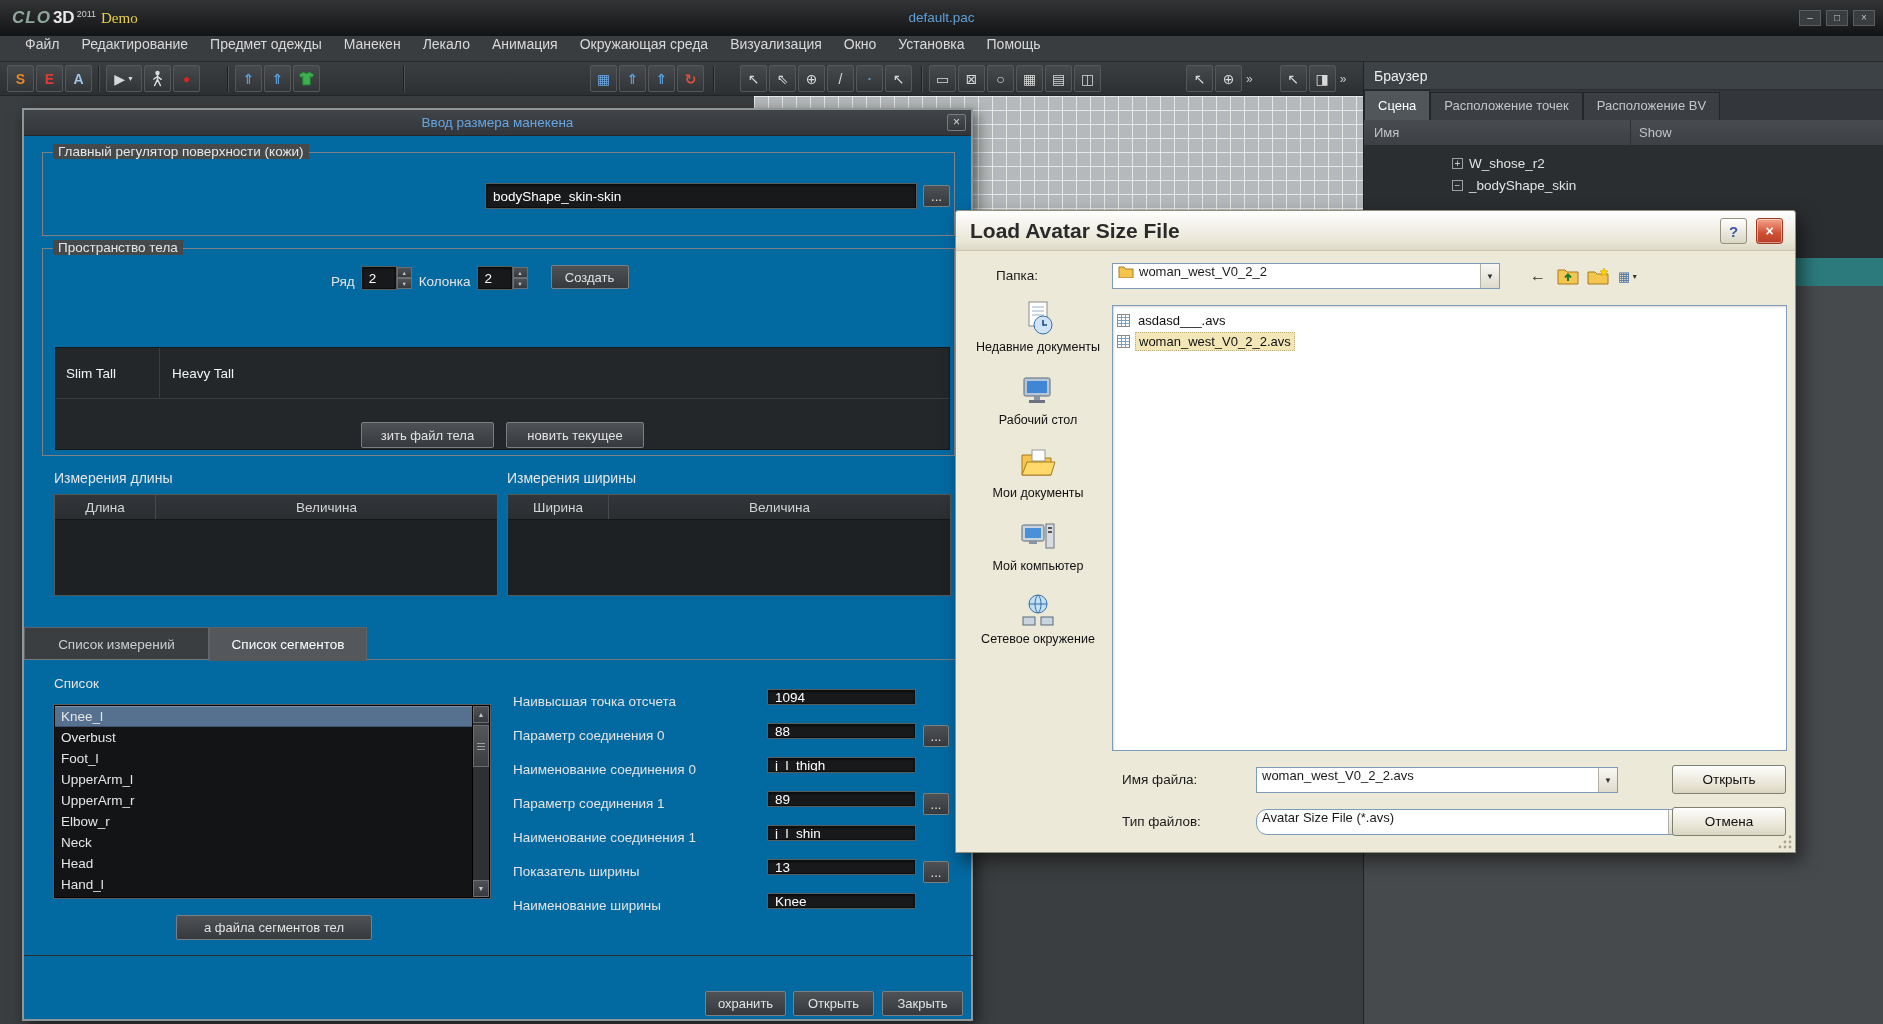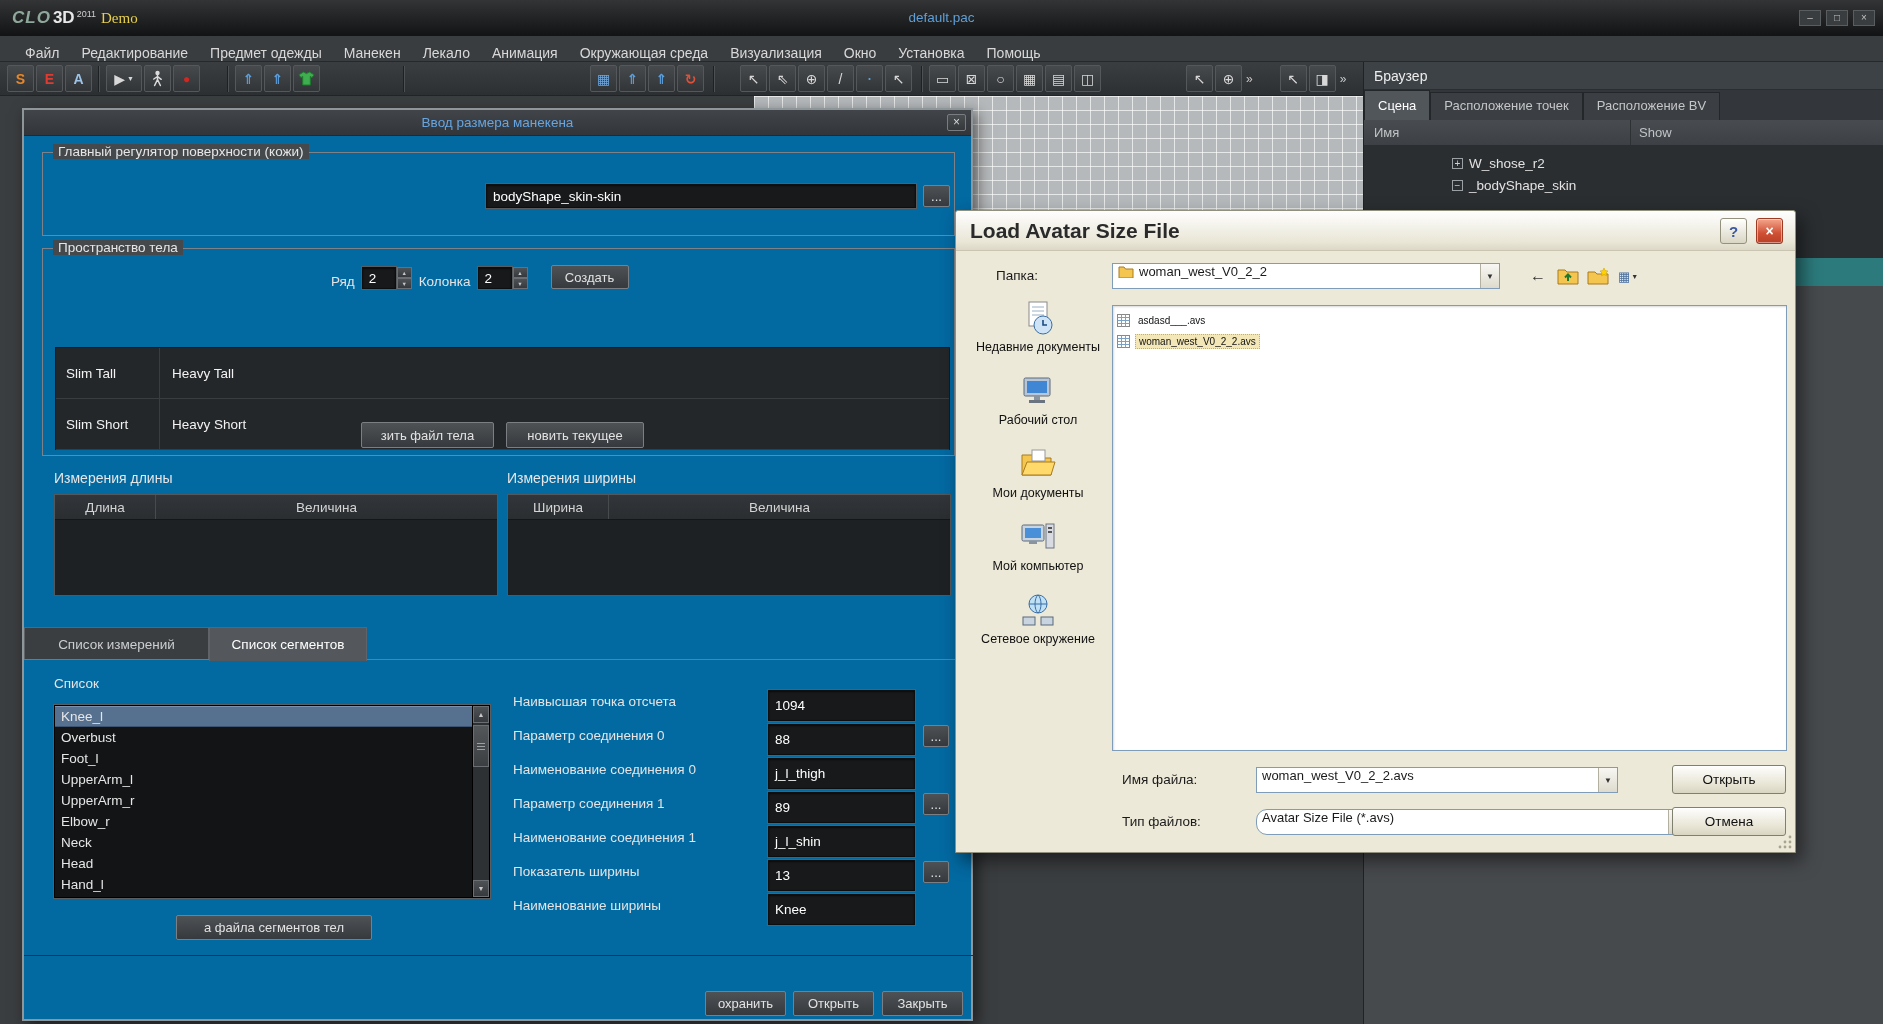--- a/index.html
+++ b/index.html
@@ -15,21 +15,21 @@
   .lg-3d { color:#e8e8e8; font-weight:bold; font-size:17px; margin-left:2px; }
   .lg-year { color:#cfcfcf; font-size:9px; margin-left:2px; position:relative; top:-6px; }
   .lg-demo { color:#e7cf4a; font-size:15px; font-family:"Liberation Serif",serif; margin-left:5px; }
   .doc-title { position:absolute; left:50%; top:0; transform:translateX(-50%); line-height:36px; color:#5f9fd8; font-size:13.5px; }
   .winbtns { position:absolute; right:8px; top:10px; display:flex; gap:5px; }
   .wbtn { width:22px; height:16px; background:#3a3d3f; border:1px solid #5a5d5f; color:#c0c0c0;
     font-size:10px; line-height:13px; text-align:center; }
 
   
   .menubar { position:absolute; left:0; top:36px; width:100%; height:26px; background:#3a3d40;
-    border-bottom:1px solid #26282a; display:flex; align-items:flex-end; padding-left:14px; z-index:2; }
+    border-bottom:1px solid #26282a; display:flex; align-items:flex-start; padding-left:14px; z-index:2; }
   .menubar span { padding:0 11px; color:#d8d8d8; font-size:14px; white-space:nowrap; }
 
   
   .toolbar { position:absolute; left:0; top:62px; width:1363px; height:34px;
     background:linear-gradient(#3b3e41,#2d3032); border-bottom:1px solid #222426;
     display:flex; align-items:center; padding-left:6px; z-index:2; }
   .tbtn { width:27px; height:27px; margin:0 1px; background:linear-gradient(#474a4d,#323538);
     border:1px solid #55585b; border-radius:2px; color:#d8d8d8; font-size:14px;
     display:flex; align-items:center; justify-content:center; flex:none; }
   .tsep { width:2px; height:26px; margin:0 5px; border-left:1px solid #1e2022; border-right:1px solid #4e5154; flex:none; }
@@ -113,21 +113,21 @@
   .li.selected { background:#56708f; border-top:1px solid #7b91ad; border-bottom:1px solid #3d5370; line-height:19px; }
   .lscroll { position:absolute; right:0; top:0; bottom:0; width:17px; background:#2d3134; border-left:1px solid #000; }
   .sbbtn { position:absolute; left:0; width:16px; height:17px; background:linear-gradient(#4e5255,#36393d);
     border:1px solid #6b6f73; color:#c8c8c8; font-size:7px; display:flex; align-items:center; justify-content:center; }
   .sbthumb { position:absolute; left:0; top:19px; width:16px; height:42px;
     background:linear-gradient(#53575a,#3b3f42); border:1px solid #6b6f73;
     display:flex; flex-direction:column; gap:2px; align-items:center; justify-content:center; }
   .sbthumb i { display:block; width:8px; height:1px; background:#9aa0a4; }
   .frow { position:absolute; left:0; width:951px; height:24px; }
   .flabel { position:absolute; left:489px; line-height:24px; color:#e4e4e4; font-size:13.5px; white-space:nowrap; }
-  .fval { position:absolute; left:744px; width:147px; height:31px; }
+  .fval { position:absolute; left:744px; width:147px; height:14px; }
   .fbrowse { position:absolute; left:899px; top:1px; width:26px; height:22px; }
   .note { position:absolute; left:28px; top:856px; width:912px; color:#efefef; font-size:14px; white-space:nowrap; }
 
   
   .xp { position:absolute; left:955px; top:210px; width:841px; height:643px; background:#ece9d8;
     border:1px solid #91907f; border-radius:3px 3px 0 0; box-shadow:6px 8px 18px rgba(0,0,0,.5);
     z-index:5; font-size:13.5px; color:#1a1a1a; }
   .xp-title { position:absolute; left:0; top:0; right:0; height:40px;
     background:linear-gradient(#fefefe,#e9e6d6 80%,#dcd8c6); border-bottom:1px solid #c9c5b2;
     border-radius:3px 3px 0 0; display:flex; align-items:center; }
@@ -146,21 +146,21 @@
     border-left:1px solid #b3b0a2; display:flex; align-items:center; justify-content:center;
     font-size:8px; color:#333; flex:none; }
   .navrow { position:absolute; left:568px; top:52px; display:flex; gap:2px; }
   .navbtn { width:28px; height:26px; display:flex; align-items:center; justify-content:center; gap:1px; }
   .places { position:absolute; left:16px; top:88px; width:132px; display:flex; flex-direction:column;
     align-items:center; gap:17px; }
   .place { width:100%; display:flex; flex-direction:column; align-items:center; gap:3px; }
   .place .plabel { font-size:12.5px; text-align:center; line-height:1.2; color:#101010; }
   .filelist { position:absolute; left:156px; top:94px; width:675px; height:446px; background:#fff;
     border:1px solid #7f9db9; box-shadow:inset 1px 1px 2px rgba(0,0,0,.15); padding:4px 0 0 4px; }
-  .filerow { height:21px; display:flex; align-items:center; gap:5px; font-size:10px; color:#101010;text-align:right; }
+  .filerow { height:21px; display:flex; align-items:center; gap:5px; font-size:13px; color:#101010;text-align:right; }
   .fname { padding:1px 3px; white-space:nowrap; }
   .fname.selected { background:#f3e7b8; border:1px dotted #bfae77; }
   .xpbtn { position:absolute; height:29px; background:linear-gradient(#fefefd,#e7e4d4 70%,#d9d5c2);
     border:1px solid #80806f; border-radius:3px; font-size:13.5px; color:#101010;
     display:flex; align-items:center; justify-content:center; box-shadow:inset 0 1px 0 #fff; }
   .grip { position:absolute; right:2px; bottom:2px; }
 </style>
 </head>
 <body>
 
@@ -352,24 +352,20 @@
             <span>▲</span>
             <span>▼</span>
           </div>
         </div>
         <div class="dbtn" style="width:78px; height:24px; margin-left:16px;">Создать</div>
       </div>
       <div class="space-table">
         <div class="strow">
           <div class="sc1">Slim Tall</div>
           <div class="sc2">Heavy Tall</div>
-        </div>
-        <div class="strow">
-          <div class="sc1">Slim Short</div>
-          <div class="sc2">Heavy Short</div>
         </div>
       </div>
       <div class="dbtn" style="position:absolute; left:318px; top:173px; width:133px; height:26px;">зить файл тела</div>
       <div class="dbtn" style="position:absolute; left:463px; top:173px; width:138px; height:26px;">новить текущее</div>
     </div>
 
     <span class="mlabel" style="left:30px; top:360px;">Измерения длины</span>
     <span class="mlabel" style="left:483px; top:360px;">Измерения ширины</span>
     <div class="mtable" style="left:30px; top:384px;">
       <div class="mhead">

